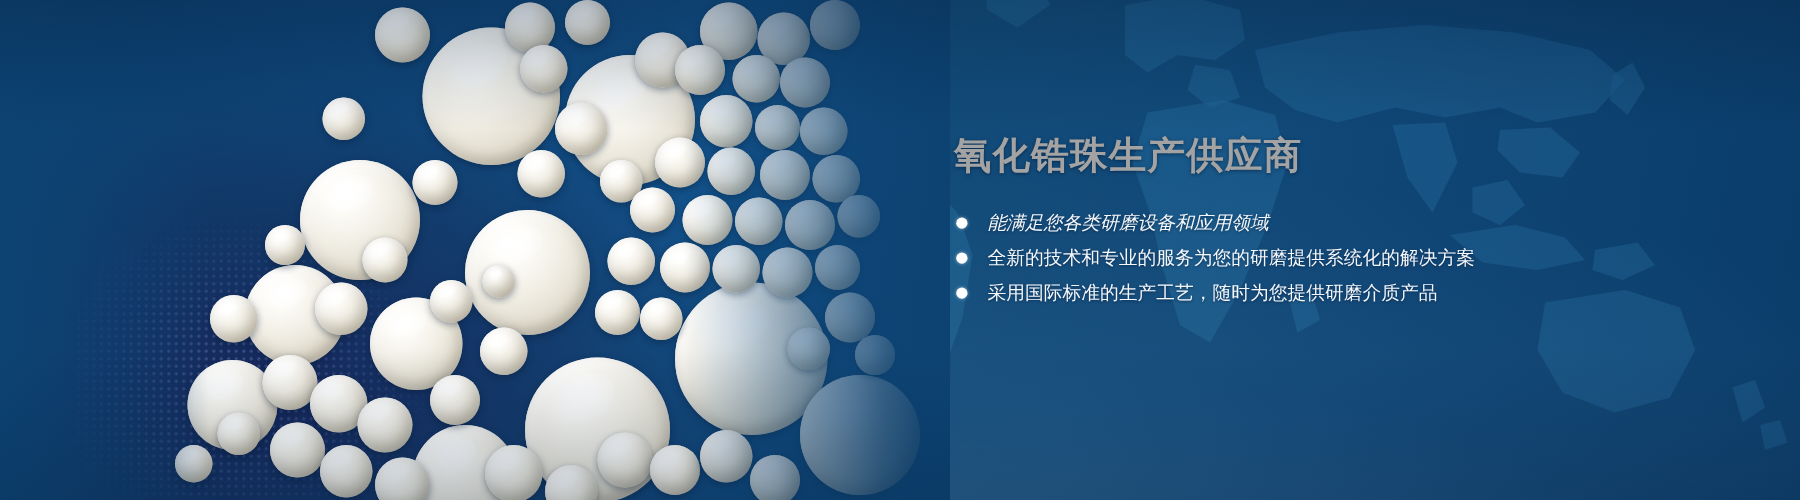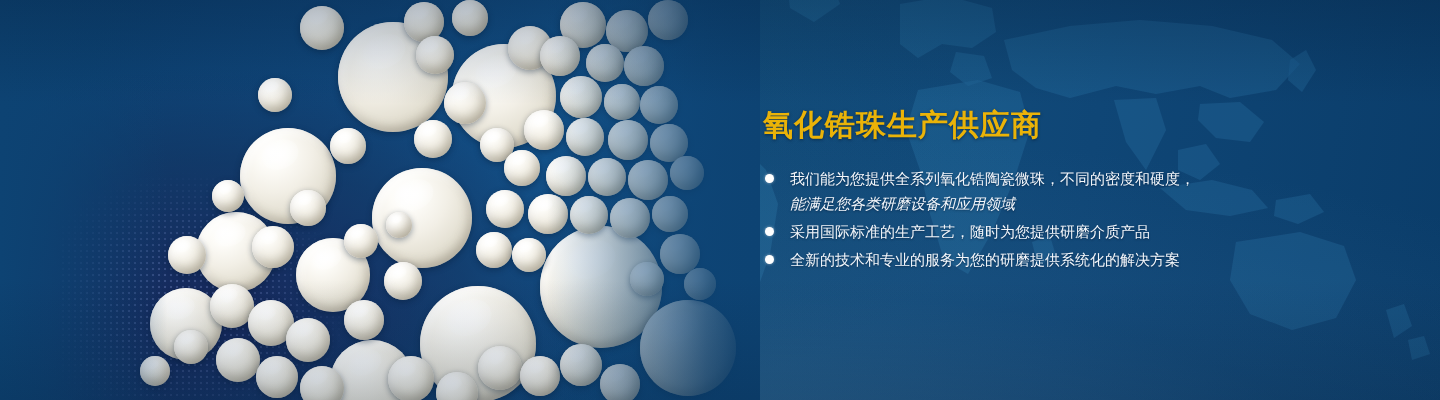--- a/index.html
+++ b/index.html
@@ -111,21 +111,21 @@
     left: 763px;
     top: 106px;
     width: 520px;
     color: #ffffff;
   }
   .headline {
     font-size: 30px;
     line-height: 38px;
     font-weight: 700;
     letter-spacing: 1px;
-    color: #eab308;
+    color: #a3a3a3;
     text-shadow: 0 1px 3px rgba(0,20,45,0.55);
     margin: 0 0 22px 0;
   }
   .bullets {
     list-style: none;
     margin: 0;
     padding: 0;
   }
   .bullet {
     position: relative;
@@ -272,27 +272,26 @@
     <div class="photo-fade"></div>
   </div>
 
   <div class="bg-vshade"></div>
 
   <div class="copy">
     <h1 class="headline">氧化锆珠生产供应商</h1>
     <ul class="bullets">
       <li class="bullet">
         <span class="dot"></span>
-        <span>我们能为您提供全系列氧化锆陶瓷微珠，不同的密度和硬度，</span>
         <span class="l2">能满足您各类研磨设备和应用领域</span>
+      </li>
+      <li class="bullet">
+        <span class="dot"></span>
+        <span>全新的技术和专业的服务为您的研磨提供系统化的解决方案</span>
       </li>
       <li class="bullet">
         <span class="dot"></span>
         <span>采用国际标准的生产工艺，随时为您提供研磨介质产品</span>
       </li>
-      <li class="bullet">
-        <span class="dot"></span>
-        <span>全新的技术和专业的服务为您的研磨提供系统化的解决方案</span>
-      </li>
     </ul>
   </div>
 
 </div>
 
 </body></html>

